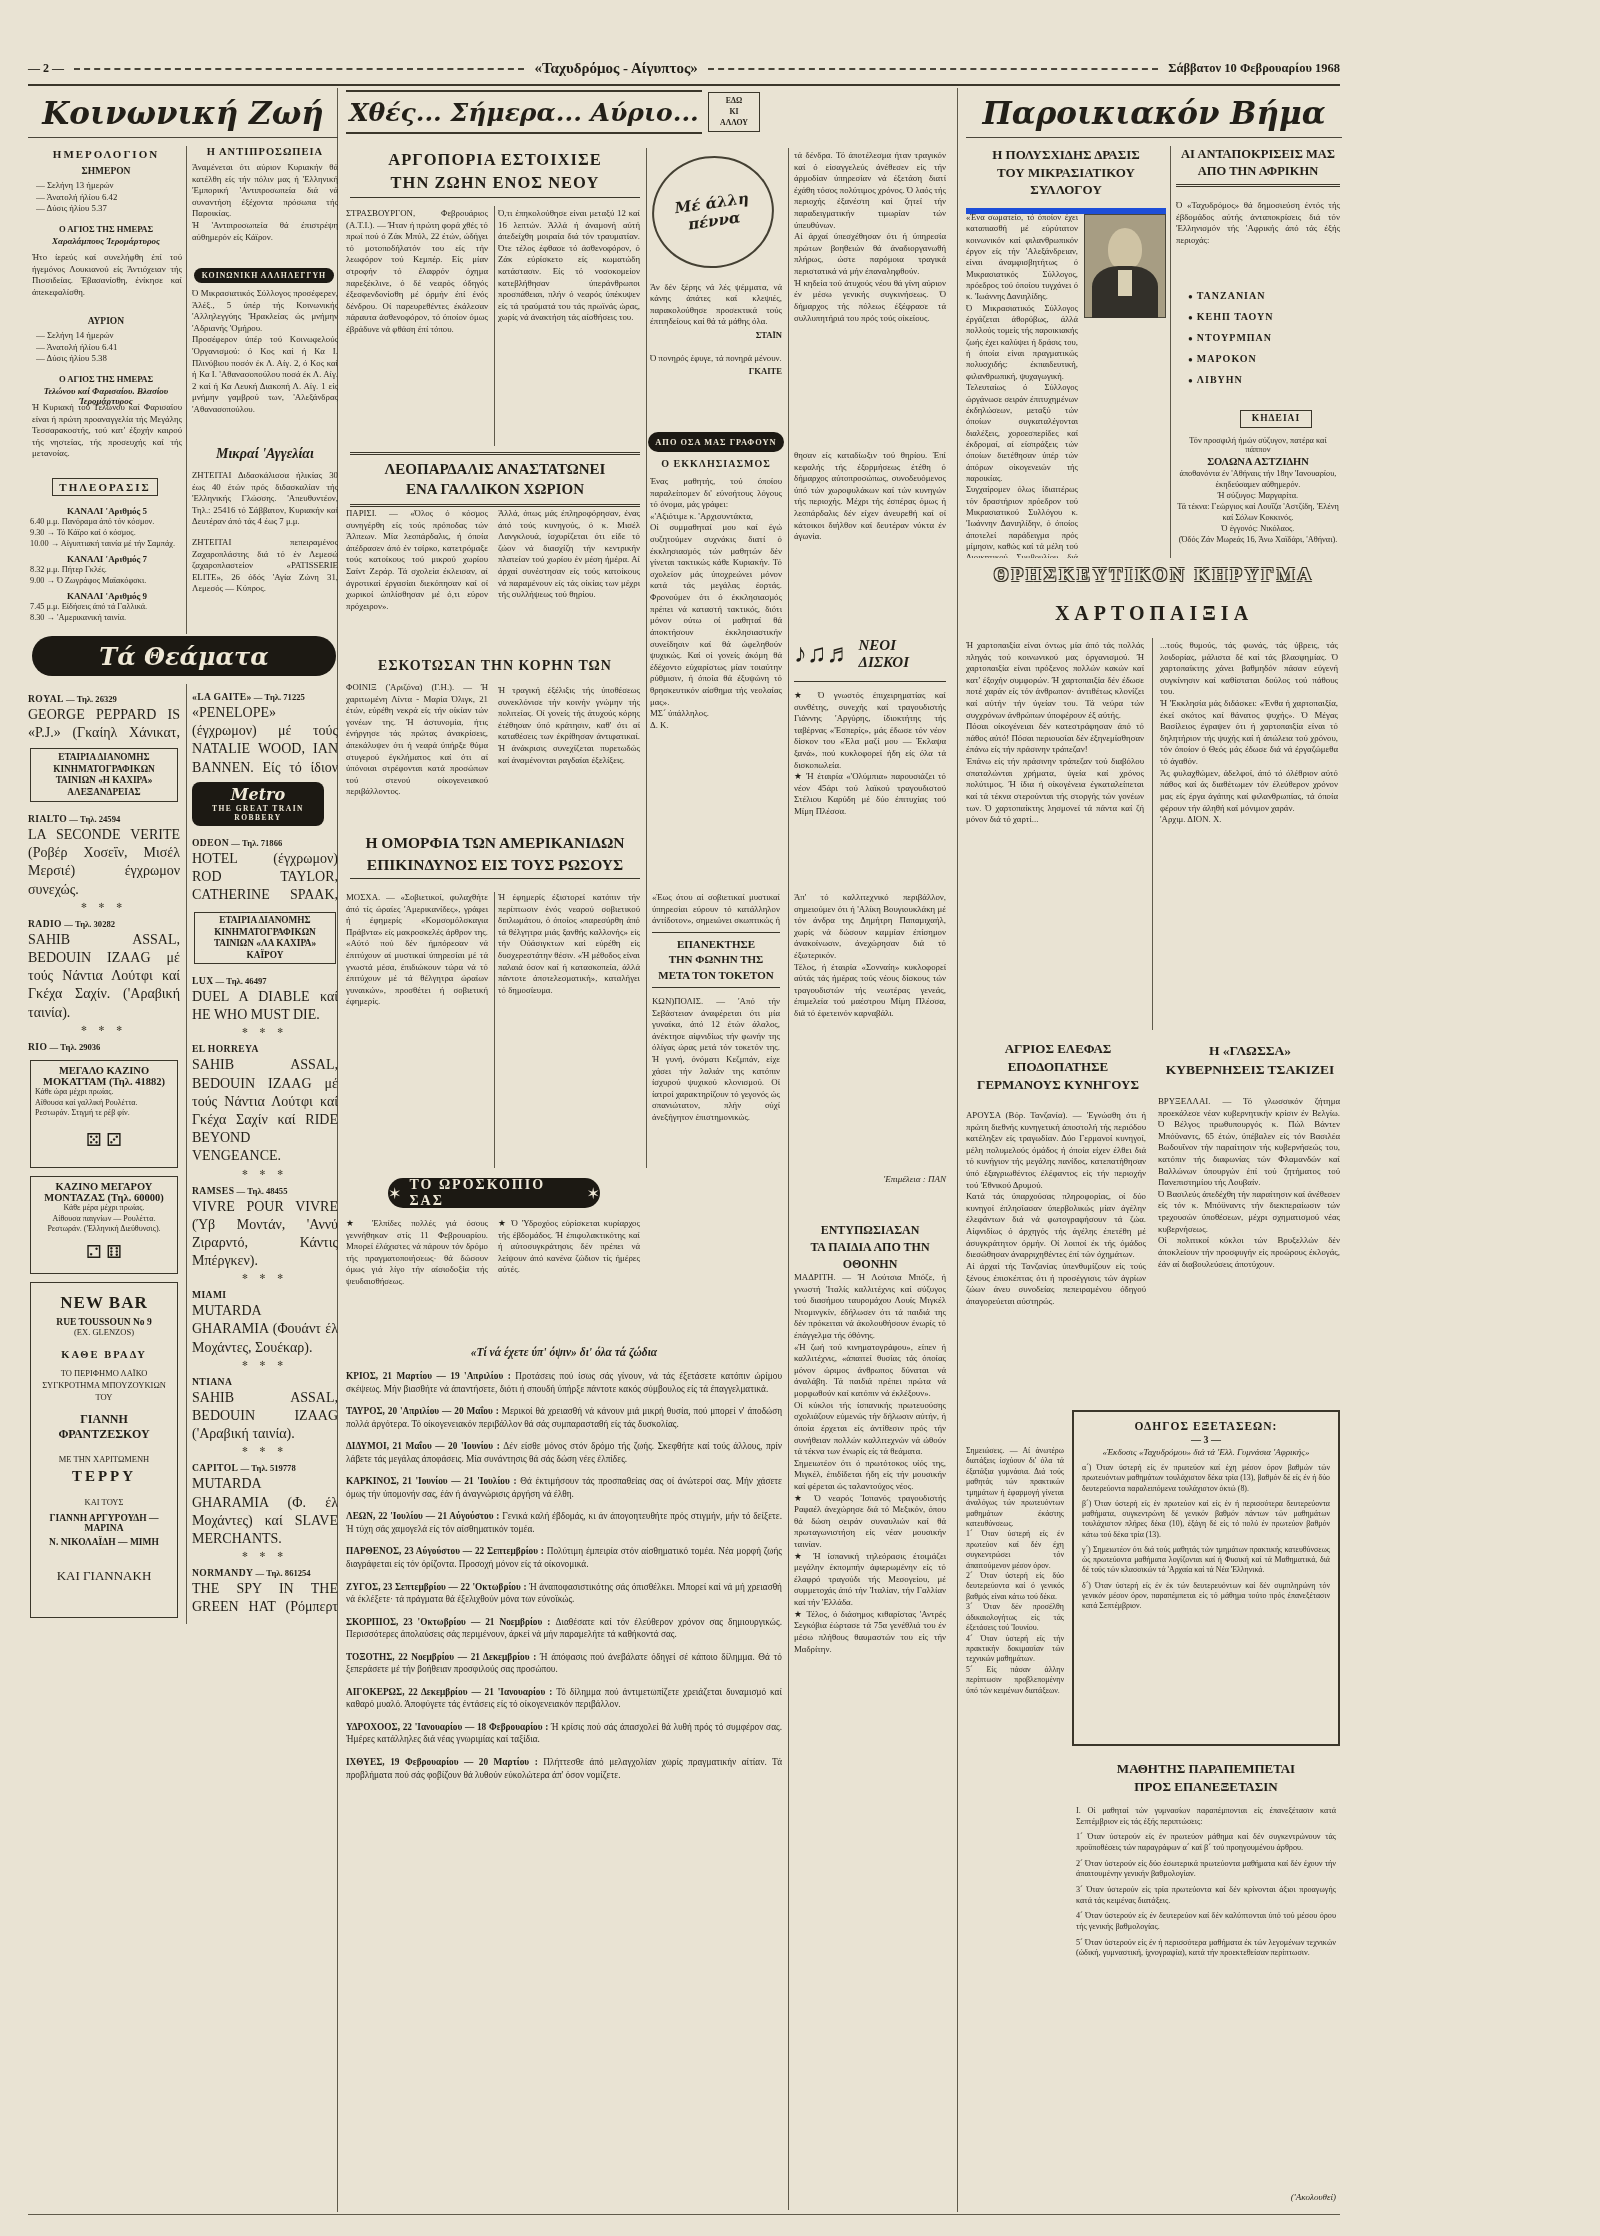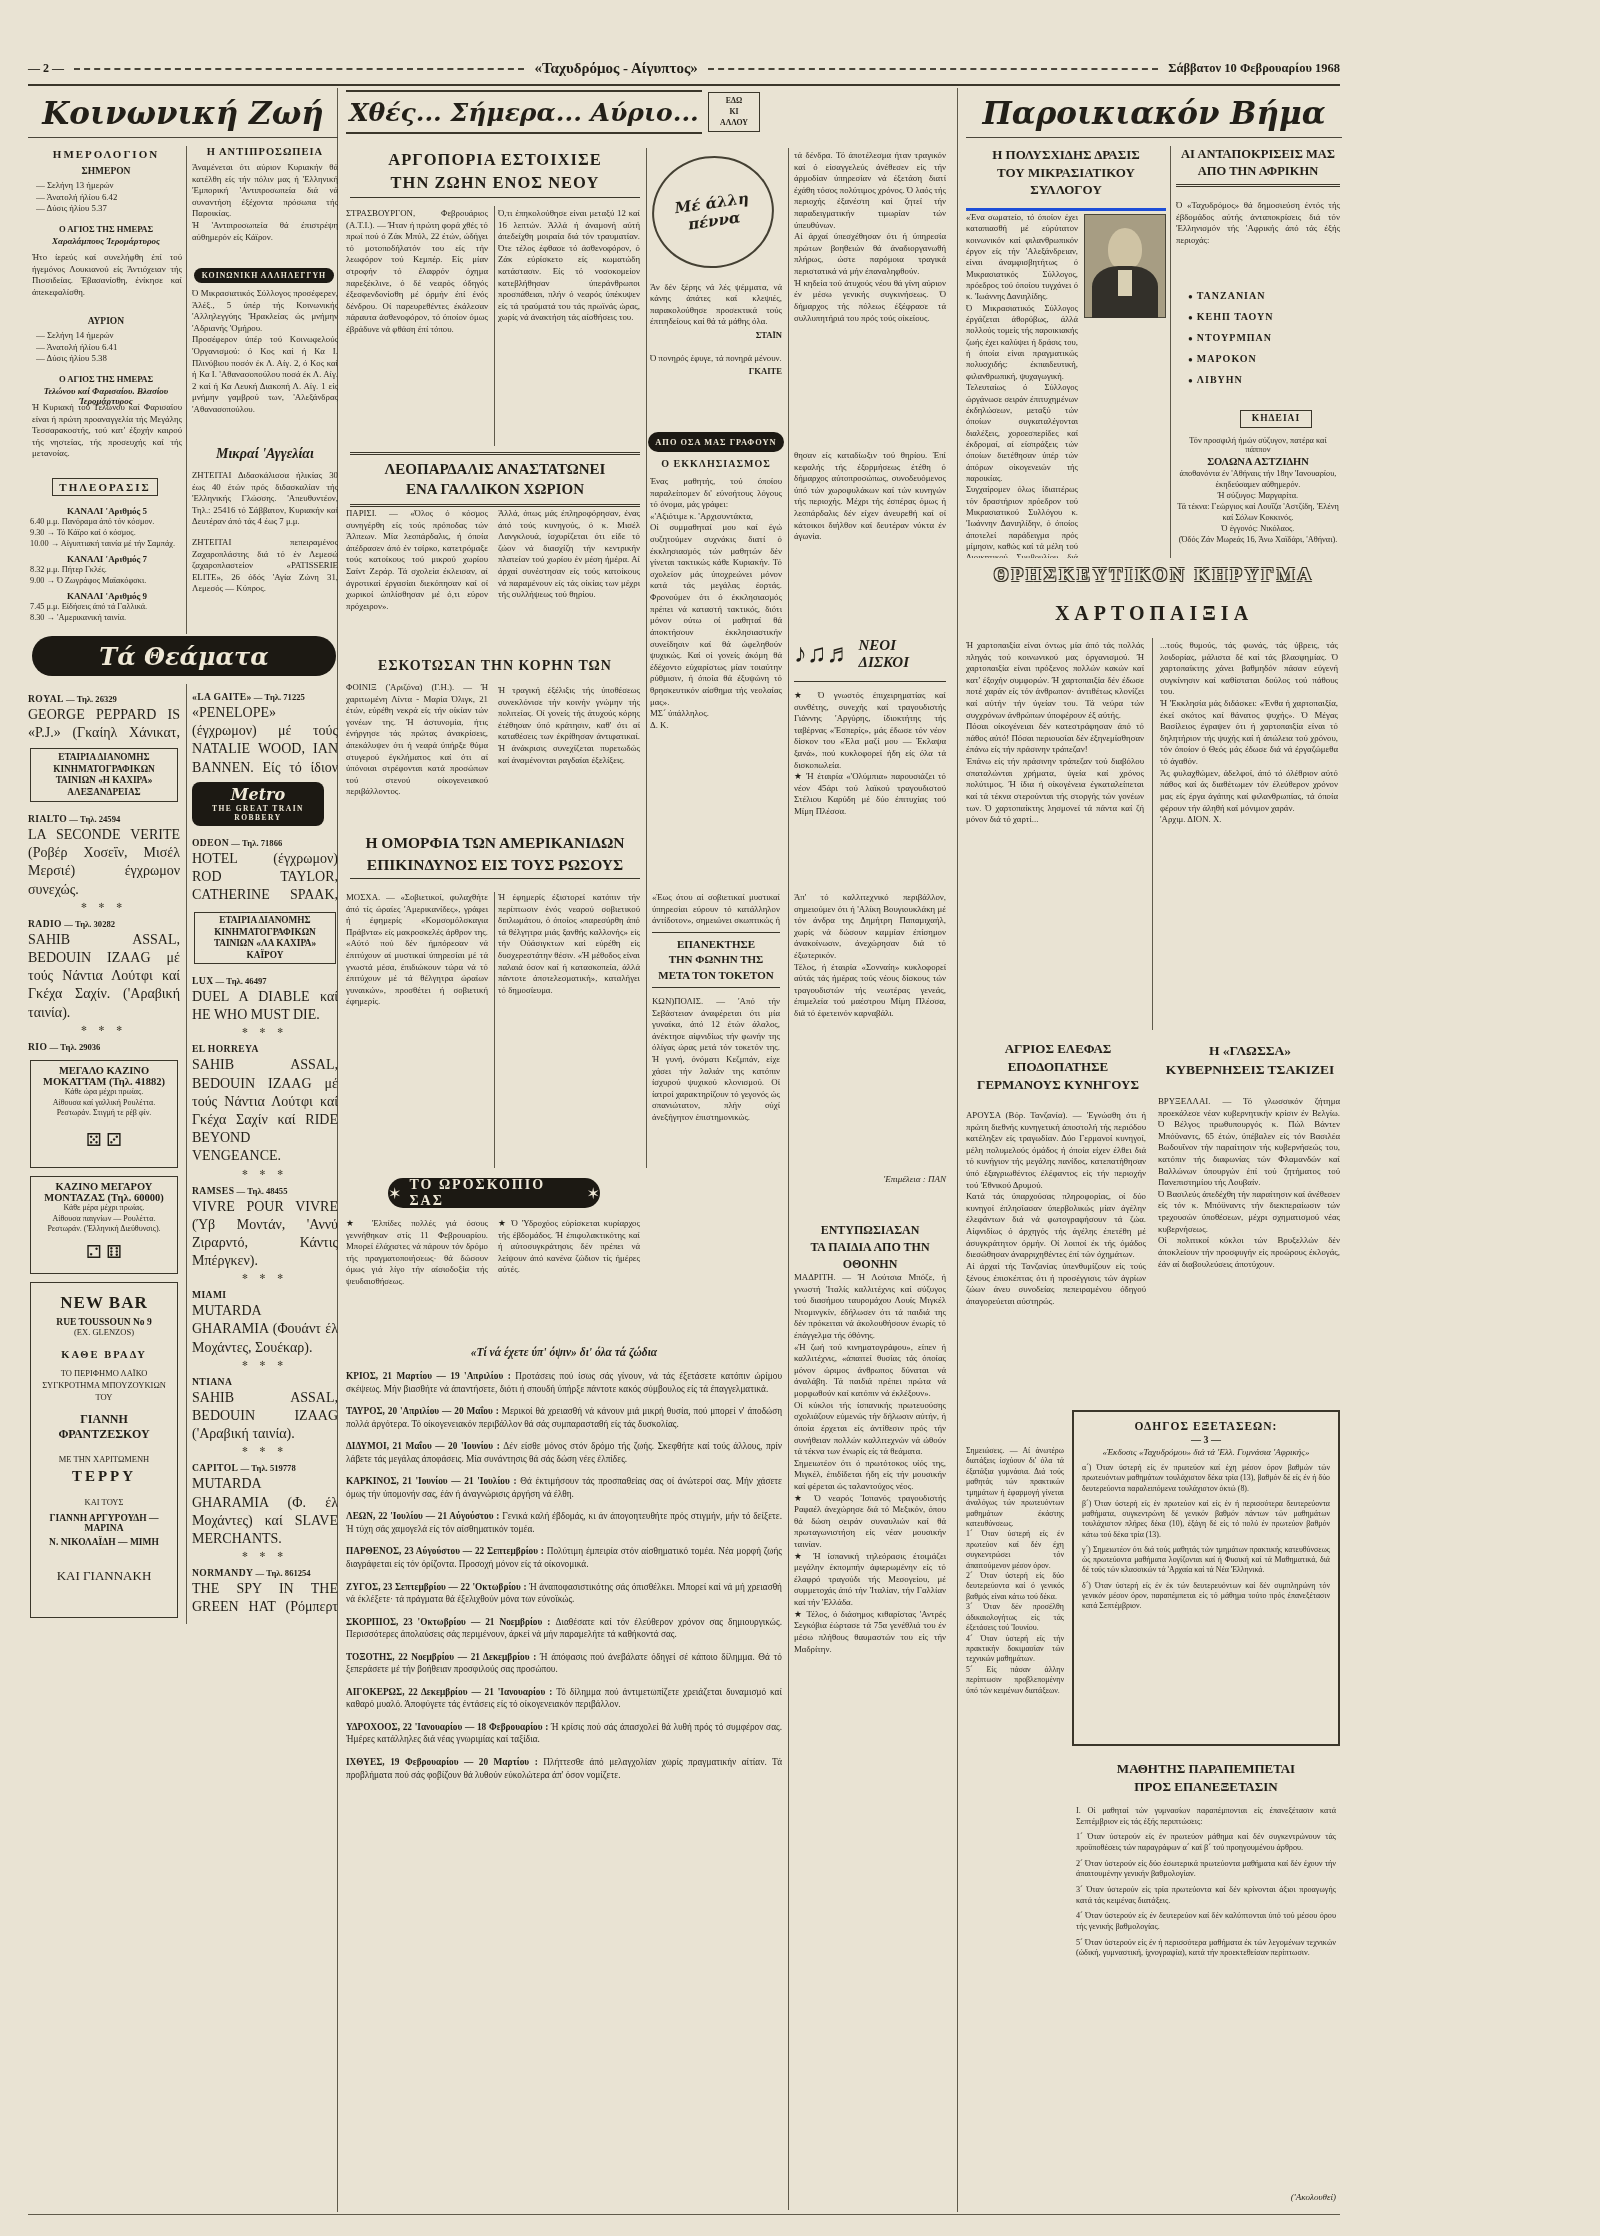--- a/index.html
+++ b/index.html
@@ -151,21 +151,21 @@
       <div class="cine"><span class="cname">RIO</span><span class="cphone">Τηλ. 29036</span><span class="cdesc">CAMELOT (Ρίτσαρντ Χάρρις, Βανέσσα Ρεντγκρέηβ) έγχρωμον κινηστόριον.</span></div>
 
       <div class="cine"><span class="cname">STRAND</span><span class="cphone">Τηλ. 22322</span><span class="cdesc">COEUR JOIE (Μπριζίτ Μπαρντό) άκατάλληλον δι' άνω τών 16 έτών.</span></div>
 
       <div class="cine"><span class="cname">ALHAMBRA</span><span class="cphone">Τηλ. 29150</span><span class="cdesc">CONQUEROR OF KORINTHIA καί SONARI NAGIN.</span></div>
     </div>
 
   <div class="abs box" style="left:30px;top:1060px;width:148px;height:108px;padding:4px;">
     <div class="hd" style="font-size:10.5px;">ΜΕΓΑΛΟ ΚΑΖΙΝΟ
 ΜΟΚΑΤΤΑΜ (Τηλ. 41882)</div>
-    <div class="b c" style="font-size:8px;height:44px;text-align:center;">Κάθε ώρα μέχρι πρωίας.
+    <div class="b c" style="font-size:8px;height:44px;text-align:left;">Κάθε ώρα μέχρι πρωίας.
 Αίθουσα καί γαλλική Ρουλέττα.
 Ρεστωράν. Στιγμή τε ρέβ φίν.</div>
     <div class="c" style="font-size:18px;line-height:18px;">⚄ ⚂</div>
   </div>
   <div class="abs box" style="left:30px;top:1176px;width:148px;height:98px;padding:4px;">
     <div class="hd" style="font-size:10.5px;">ΚΑΖΙΝΟ ΜΕΓΑΡΟΥ
 ΜΟΝΤΑΖΑΣ (Τηλ. 60000)</div>
     <div class="b c" style="font-size:8px;height:40px;text-align:center;">Κάθε μέρα μέχρι πρωίας.
 Αίθουσα παιγνίων — Ρουλέττα.
 Ρεστωράν. ('Ελληνική Διεύθυνσις).</div>
@@ -331,21 +331,21 @@
   <div class="abs b" style="left:794px;top:1272px;width:152px;height:930px;">ΜΑΔΡΙΤΗ. — Ή Λούτσια Μπόζε, ή γνωστή 'Ιταλίς καλλιτέχνις καί σύζυγος τού διασήμου ταυρομάχου Λουίς Μιγκέλ Ντομινγκίν, έδήλωσεν ότι τά παιδιά της δέν πρόκειται νά άκολουθήσουν ένωρίς τό έπάγγελμα τής όθόνης.
 «Ή ζωή τού κινηματογράφου», είπεν ή καλλιτέχνις, «άπαιτεί θυσίας τάς όποίας μόνον ώριμος άνθρωπος δύναται νά άναλάβη. Τά παιδιά πρέπει πρώτα νά μορφωθούν καί κατόπιν νά έκλέξουν».
 Οί κύκλοι τής ίσπανικής πρωτευούσης σχολιάζουν εύμενώς τήν δήλωσιν αύτήν, ή όποία έρχεται είς άντίθεσιν πρός τήν συνήθειαν πολλών καλλιτεχνών νά ώθούν τά τέκνα των ένωρίς είς τά θεάματα.
 Σημειωτέον ότι ό πρωτότοκος υίός της, Μιγκέλ, έπιδίδεται ήδη είς τήν μουσικήν καί φέρεται ώς ταλαντούχος νέος.
 ★ Ό νεαρός 'Ισπανός τραγουδιστής Ραφαέλ άνεχώρησε διά τό Μεξικόν, όπου θά δώση σειράν συναυλιών καί θά πρωταγωνιστήση είς νέαν μουσικήν ταινίαν.
 ★ Ή ίσπανική τηλεόρασις έτοιμάζει μεγάλην έκπομπήν άφιερωμένην είς τό έλαφρό τραγούδι τής Μεσογείου, μέ συμμετοχάς άπό τήν 'Ιταλίαν, τήν Γαλλίαν καί τήν 'Ελλάδα.
 ★ Τέλος, ό διάσημος κιθαρίστας 'Αντρές Σεγκόβια έώρτασε τά 75α γενέθλιά του έν μέσω πλήθους θαυμαστών του είς τήν Μαδρίτην.</div>
 
   <div class="abs script bigtitle" style="left:966px;top:90px;width:376px;height:48px;">Παροικιακόν Βήμα</div>
 
-  <div class="abs hd" style="left:966px;top:146px;width:200px;font-size:13px;line-height:1.35;border-bottom:3px solid #1d4ed8;padding-bottom:9px;">Η ΠΟΛΥΣΧΙΔΗΣ ΔΡΑΣΙΣ
+  <div class="abs hd" style="left:966px;top:146px;width:200px;font-size:13px;line-height:1.35;border-bottom:6px solid #1d4ed8;padding-bottom:9px;">Η ΠΟΛΥΣΧΙΔΗΣ ΔΡΑΣΙΣ
 ΤΟΥ ΜΙΚΡΑΣΙΑΤΙΚΟΥ
 ΣΥΛΛΟΓΟΥ</div>
   <div class="abs" style="left:966px;top:212px;width:200px;height:346px;overflow:hidden;">
     <div class="photo">
       <div class="head"></div>
       <div class="suit"></div>
       <div class="shirt"></div>
     </div>
     <span class="b" style="font-size:8.6px;display:block;">«Ένα σωματείο, τό όποίον έχει καταπιασθή μέ εύρύτατον κοινωνικόν καί φιλανθρωπικόν έργον είς τήν 'Αλεξάνδρειαν, είναι άναμφισβητήτως ό Μικρασιατικός Σύλλογος, πρόεδρος τού όποίου τυγχάνει ό κ. 'Ιωάννης Δανιηλίδης.
 Ό Μικρασιατικός Σύλλογος έργάζεται άθορύβως, άλλά πολλούς τομείς τής παροικιακής ζωής έχει καλύψει ή δράσις του, ή όποία είναι πραγματικώς πολυσχιδής: έκπαιδευτική, φιλανθρωπική, ψυχαγωγική.

